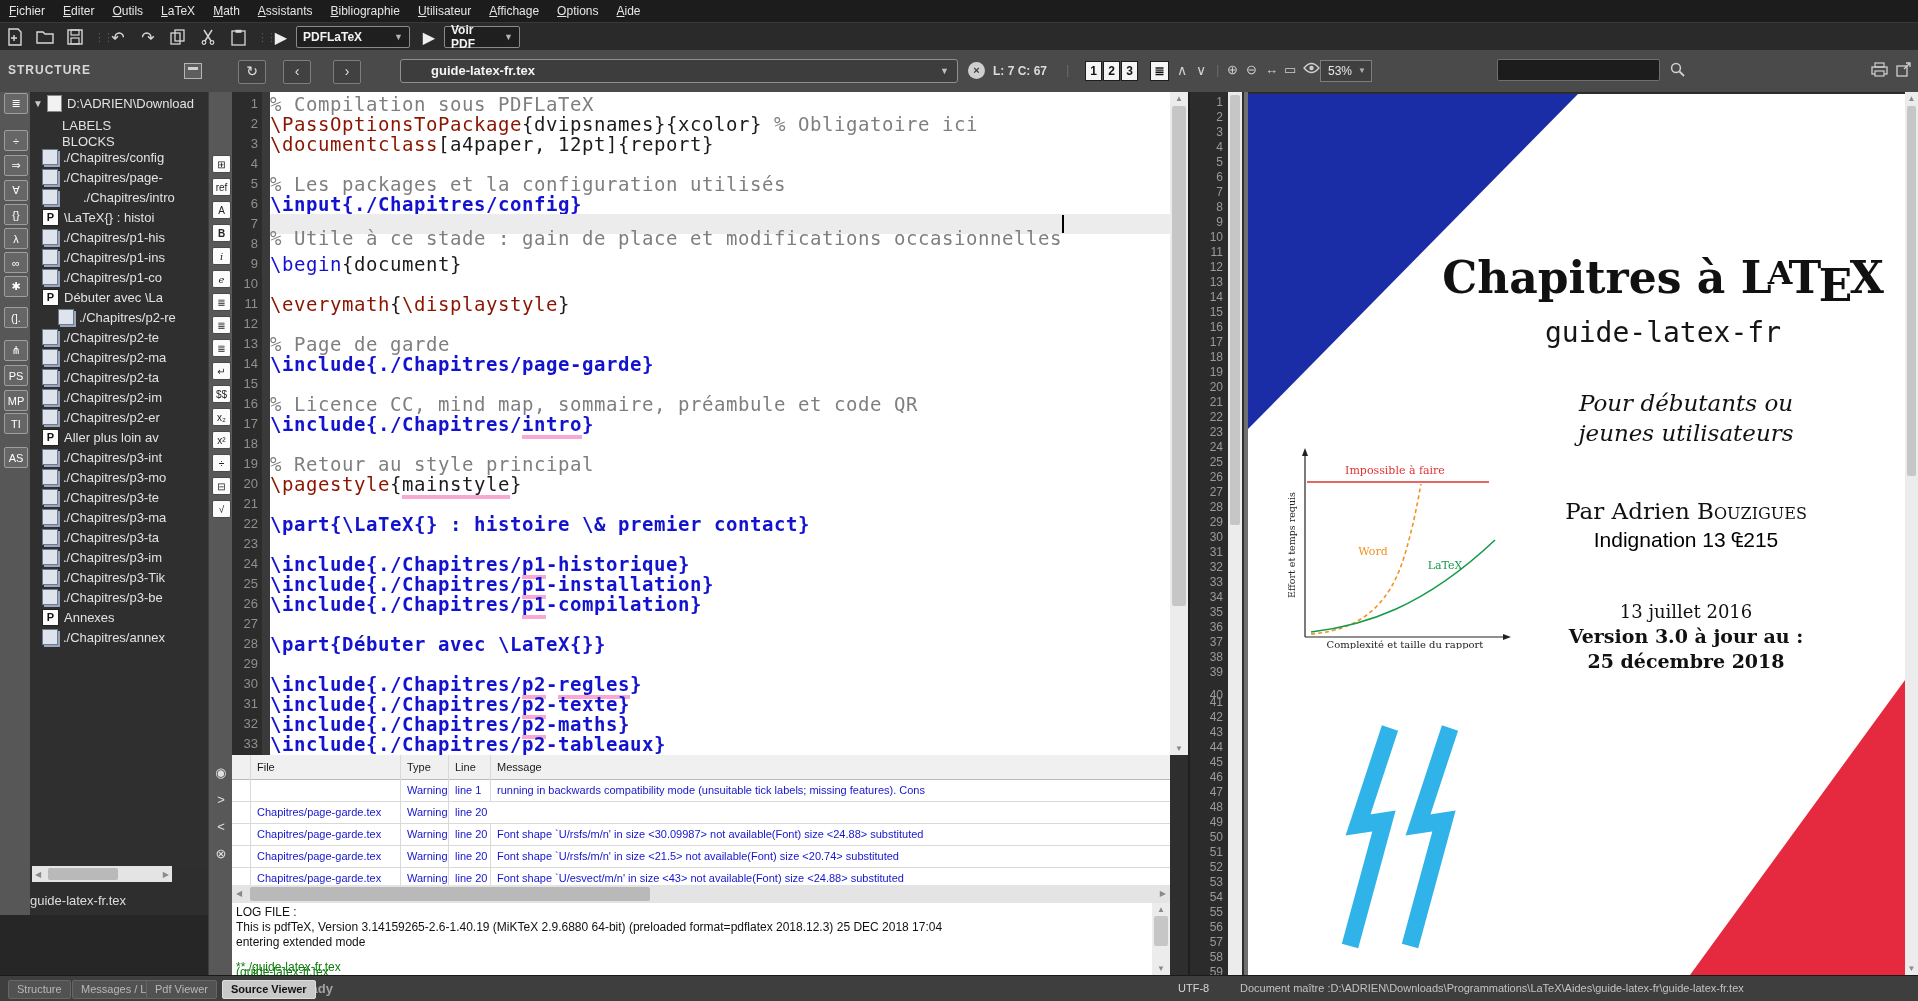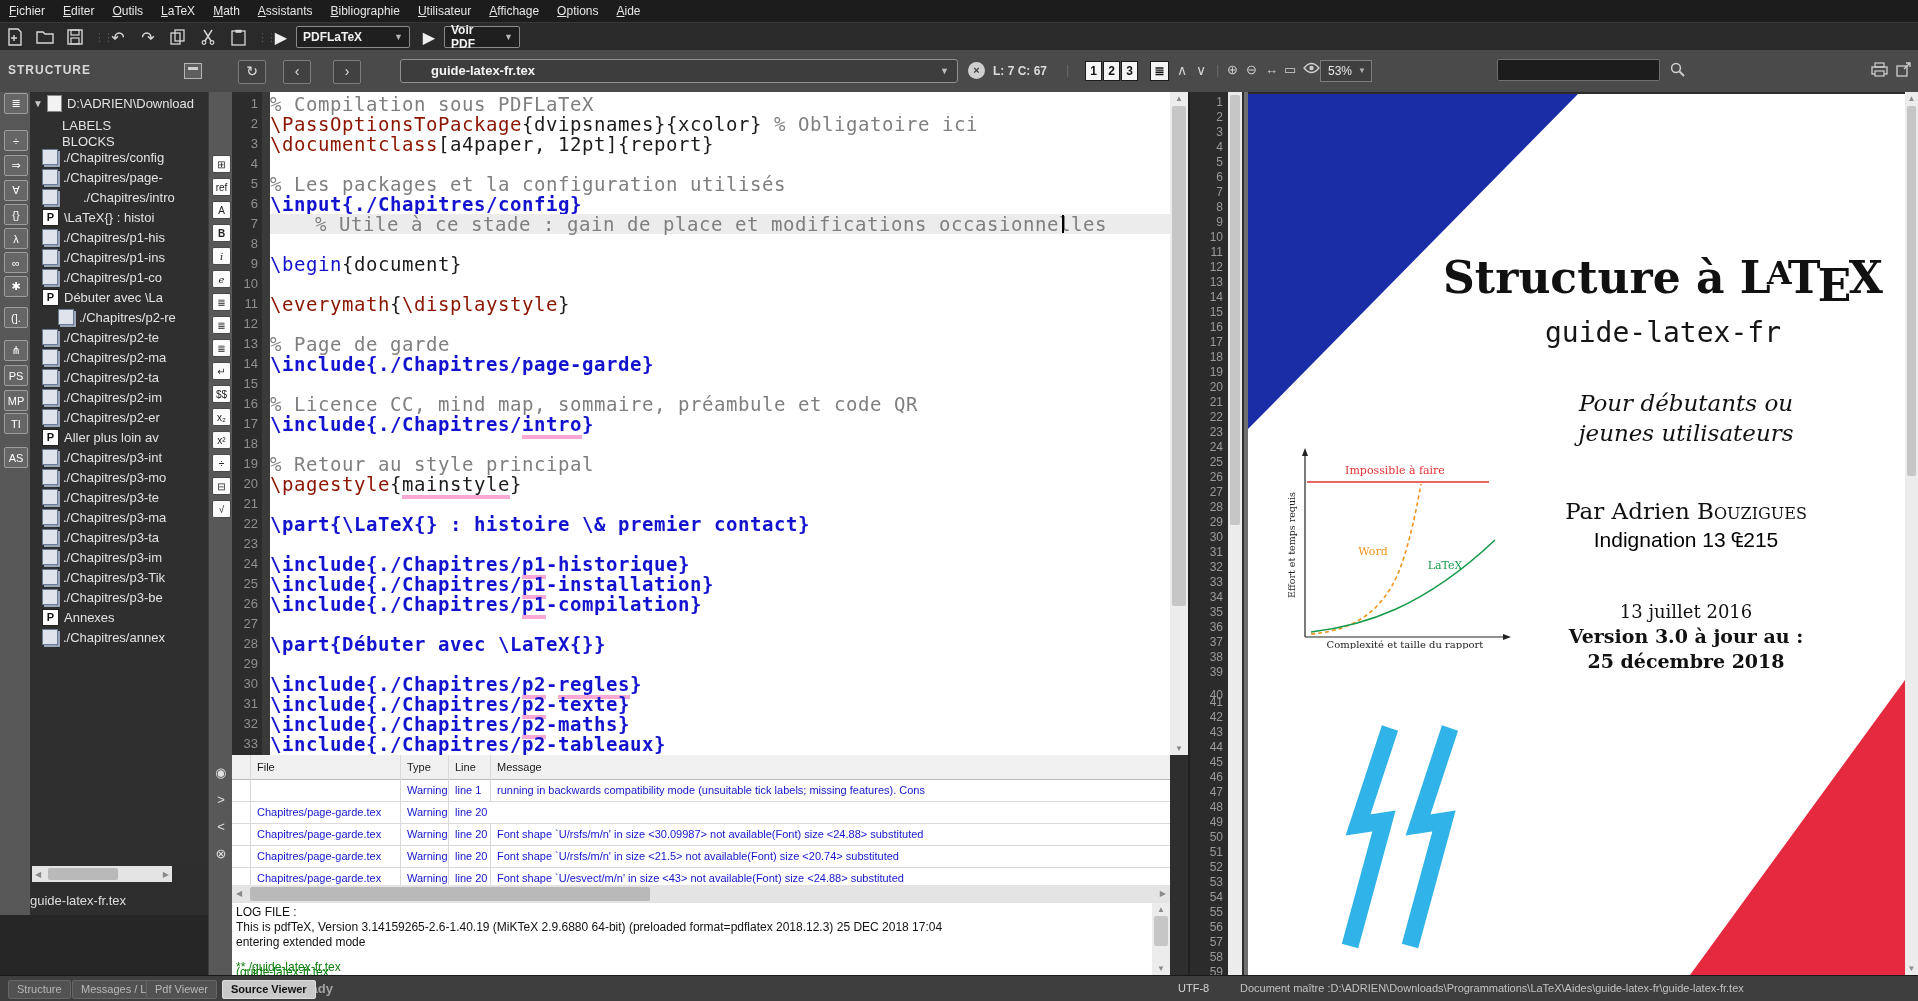--- a/index.html
+++ b/index.html
@@ -423,21 +423,21 @@
       <div class="gnum" style="top: 642px;">33</div>
     </div>
   <div class="abs editor" id="editor">
       <div class="code-line" style="top: 2px;"><span class="sc">% Compilation sous PDFLaTeX</span></div>
       <div class="code-line" style="top: 22px;"><span class="sk">\PassOptionsToPackage</span><span class="st">{dvipsnames}{xcolor} </span><span class="sc">% Obligatoire ici</span></div>
       <div class="code-line" style="top: 42px;"><span class="sk">\documentclass</span><span class="st">[a4paper, 12pt]{report}</span></div>
       <div class="code-line" style="top: 62px;"></div>
       <div class="code-line" style="top: 82px;"><span class="sc">% Les packages et la configuration utilisés</span></div>
       <div class="code-line" style="top: 102px;"><span class="sb">\input{./Chapitres/</span><span class="sb su">config</span><span class="sb">}</span></div>
       <div class="hl-row" style="top: 122px;"></div>
-      <div class="code-line" style="top: 122px; padding-left: 45px;"><span class="sc">% Utile à ce stade : gain de place et modifications occasionnelles</span></div>
+      <div class="code-line" style="top: 136px;"><span class="sc">% Utile à ce stade : gain de place et modifications occasionnelles</span></div>
       <div class="cursor" style="top: 123px; left: 792px;"></div>
       <div class="code-line" style="top: 142px;"></div>
       <div class="code-line" style="top: 162px;"><span class="sn">\begin</span><span class="st">{document}</span></div>
       <div class="code-line" style="top: 182px;"></div>
       <div class="code-line" style="top: 202px;"><span class="sk">\everymath</span><span class="st">{</span><span class="sk">\displaystyle</span><span class="st">}</span></div>
       <div class="code-line" style="top: 222px;"></div>
       <div class="code-line" style="top: 242px;"><span class="sc">% Page de garde</span></div>
       <div class="code-line" style="top: 262px;"><span class="sb">\include{./Chapitres/page-garde}</span></div>
       <div class="code-line" style="top: 282px;"></div>
       <div class="code-line" style="top: 302px;"><span class="sc">% Licence CC, mind map, sommaire, préambule et code QR</span></div>
@@ -587,21 +587,21 @@
   <div class="abs sbv" style="left:1228px;top:92px;width:14px;height:883px;background:#ececec;">
     <span class="thumb" style="top:3px;height:430px;"></span>
   </div>
 
   <div class="abs pdfdivider"></div>
   <div class="abs pdf-page">
     <div class="tri-blue"></div>
     <div class="tri-red"></div>
 
     <div class="pdf-title">
-      <span>Structure à </span><span>L</span><span class="lgA">A</span><span>T</span><span class="lgE">E</span><span>X</span>
+      <span>Chapitres à </span><span>L</span><span class="lgA">A</span><span>T</span><span class="lgE">E</span><span>X</span>
     </div>
     <div class="pdf-mono">guide-latex-fr</div>
     <div class="pdf-aud">
       <span>Pour débutants ou</span><br><span>jeunes utilisateurs</span>
     </div>
     <div class="pdf-author">
       <span>Par Adrien </span><span class="smallcaps">Bouzigues</span>
     </div>
     <div class="pdf-handle">Indignation 13 ₠215</div>
 

